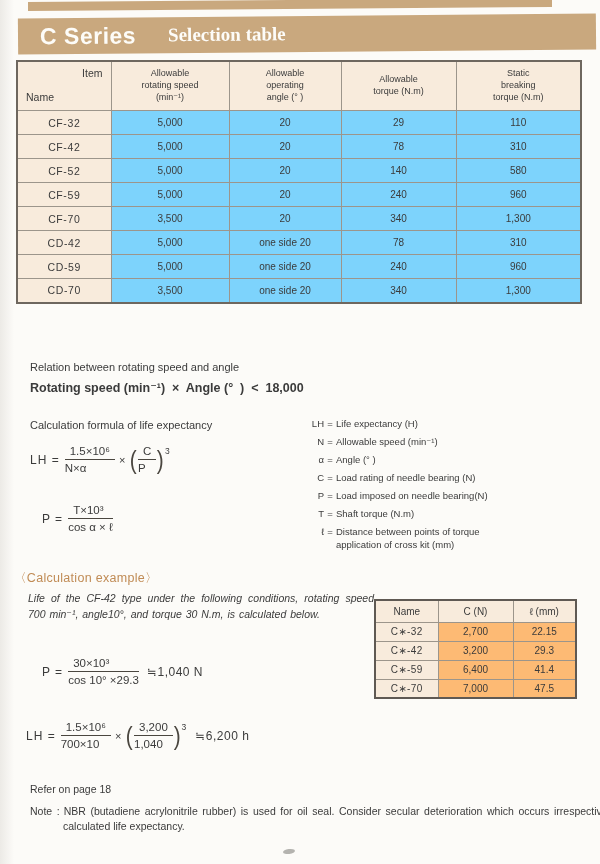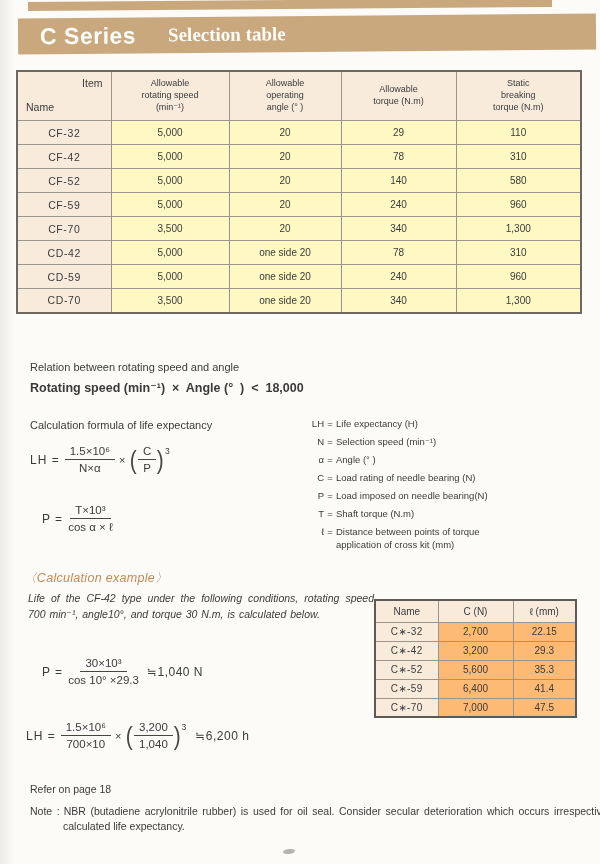--- a/index.html
+++ b/index.html
@@ -15,27 +15,27 @@
   .top-strip{left:28px;top:0;width:524px;height:9px;background:#c9a87e;transform:rotate(-0.45deg);}
   .banner{
     left:18px;top:16px;width:578px;height:36px;background:#c9a87e;
     transform:rotate(-0.5deg);display:flex;align-items:center;color:#fdfcf8;
   }
   .banner-title{font-size:23px;font-weight:bold;letter-spacing:0.5px;margin-left:22px;}
   .banner-subtitle{font-family:"Liberation Serif","DejaVu Serif",serif;font-weight:bold;font-size:19px;margin-left:32px;}
 
   
   table{border-collapse:collapse;table-layout:fixed;}
-  .main-table{left:16px;top:70px;width:564px;border-radius:31px;}
+  .main-table{left:16px;top:60px;width:564px;border-radius:31px;}
   .main-table th,.main-table td{border:1px solid #9c958b;text-align:center;vertical-align:middle;padding:0;}
   .main-table{border:2px solid #6e675f;}
   .main-table thead th{background:#f8ebdc;font-weight:normal;font-size:9px;line-height:1.3;height:48px;}
   .main-table tbody tr{height:24px;}
   .main-table .name-cell{background:#f8ebdc;font-size:10.5px;letter-spacing:0.6px;}
-  .main-table .val-cell{font-size:10px;background:#fef9c3;}
+  .main-table .val-cell{font-size:10px;background:#7dd3fc;}
   .pre{white-space:pre-line;}
   .prespace{white-space:pre;}
   .corner{position:relative;background-color:#f8ebdc;
     background-image:linear-gradient(to bottom right,transparent calc(50% - 0.6px),#8d867d calc(50% - 0.6px),#8d867d calc(50% + 0.6px),transparent calc(50% + 0.6px));}
   .corner .c-top{position:absolute;top:5px;right:8px;font-size:10.5px;}
   .corner .c-bottom{position:absolute;bottom:5px;left:8px;font-size:10.5px;}
 
   
   .caption{font-size:11px;}
   .relation-formula{font-size:12.5px;font-weight:bold;}
@@ -43,21 +43,21 @@
   
   .legend{left:307px;top:418px;}
   .legend-row{display:flex;align-items:flex-start;margin-bottom:5.5px;font-size:9.5px;line-height:12.5px;}
   .legend-sym{width:17px;text-align:right;flex:none;}
   .legend-eq{width:12px;text-align:center;flex:none;}
   .legend-text{white-space:pre-line;}
 
   
   .formula{display:flex;align-items:center;}
   .f-lhs{font-size:12px;margin-right:5px;letter-spacing:1px;}
-  .frac{display:inline-flex;flex-direction:column;align-items:center;font-size:11.5px;line-height:14px;}
+  .frac{display:inline-flex;flex-direction:column;font-size:11.5px;line-height:14px;}
   .frac .num{border-bottom:1px solid #4a463f;padding:0 5px 1px 5px;}
   .frac .den{padding-top:1px;}
   .f-times{font-size:11px;margin:0 4px;}
   .paren{font-size:26px;font-weight:300;line-height:26px;color:#4a463f;transform:scaleX(0.8);}
   .exp{font-size:8.5px;align-self:flex-start;margin-top:2px;}
   .f-result{font-size:12px;margin-left:8px;letter-spacing:0.5px;}
 
   
   .example-heading{font-size:12.5px;color:#c08b55;letter-spacing:0.3px;}
   .example-body{font-size:10.5px;line-height:1.55;text-align:justify;width:346px;word-spacing:1px;}
@@ -180,21 +180,21 @@
 
 <div class="abs legend">
   <div class="legend-row">
     <span class="legend-sym">LH</span>
     <span class="legend-eq">=</span>
     <span class="legend-text">Life expectancy (H)</span>
   </div>
   <div class="legend-row">
     <span class="legend-sym">N</span>
     <span class="legend-eq">=</span>
-    <span class="legend-text">Selection speed (min⁻¹)</span>
+    <span class="legend-text">Allowable speed (min⁻¹)</span>
   </div>
   <div class="legend-row">
     <span class="legend-sym">α</span>
     <span class="legend-eq">=</span>
     <span class="legend-text">Angle (°  )</span>
   </div>
   <div class="legend-row">
     <span class="legend-sym">C</span>
     <span class="legend-eq">=</span>
     <span class="legend-text">Load rating of needle bearing (N)</span>
@@ -234,21 +234,21 @@
 </div>
 
 <div class="abs formula" style="left:42px;top:503px;">
   <span class="f-lhs">P =</span>
   <span class="frac">
     <span class="num">T×10³</span>
     <span class="den">cos α × ℓ</span>
   </span>
 </div>
 
-<div class="abs example-heading" style="left:24px;top:570px;font-style:italic;">〈Calculation example〉</div>
+<div class="abs example-heading" style="left:14px;top:570px;">〈Calculation example〉</div>
 <div class="abs example-body" style="left:28px;top:590px;font-style:italic;">Life of the CF-42 type under the following conditions, rotating speed 700 min⁻¹, angle10°, and torque 30 N.m, is calculated below.</div>
 
 <table class="abs ex-table">
   <colgroup>
       <col style="width:63px">
       <col style="width:75px">
       <col style="width:63px">
     </colgroup>
   <thead>
     <tr>
@@ -262,25 +262,20 @@
       <td class="name-cell">C∗-32</td>
       <td class="val-cell">2,700</td>
       <td class="val-cell">22.15</td>
     </tr>
     <tr>
       <td class="name-cell">C∗-42</td>
       <td class="val-cell">3,200</td>
       <td class="val-cell">29.3</td>
     </tr>
     <tr>
-      <td class="name-cell">C∗-52</td>
-      <td class="val-cell">5,600</td>
-      <td class="val-cell">35.3</td>
-    </tr>
-    <tr>
       <td class="name-cell">C∗-59</td>
       <td class="val-cell">6,400</td>
       <td class="val-cell">41.4</td>
     </tr>
     <tr>
       <td class="name-cell">C∗-70</td>
       <td class="val-cell">7,000</td>
       <td class="val-cell">47.5</td>
     </tr>
   </tbody>

